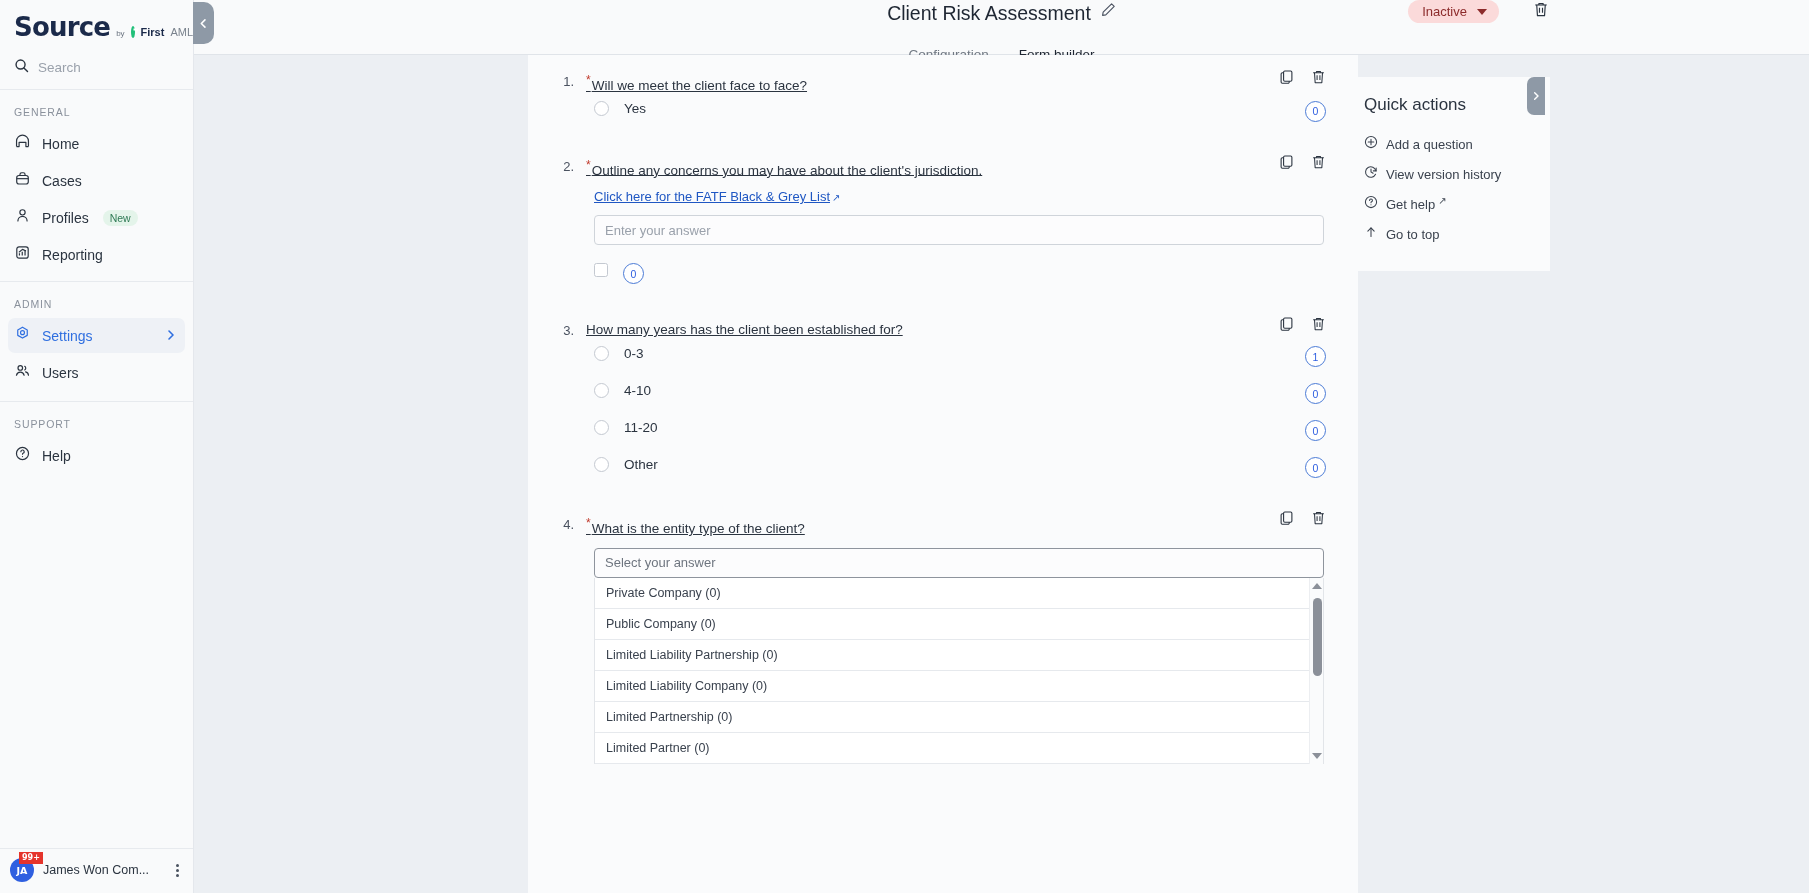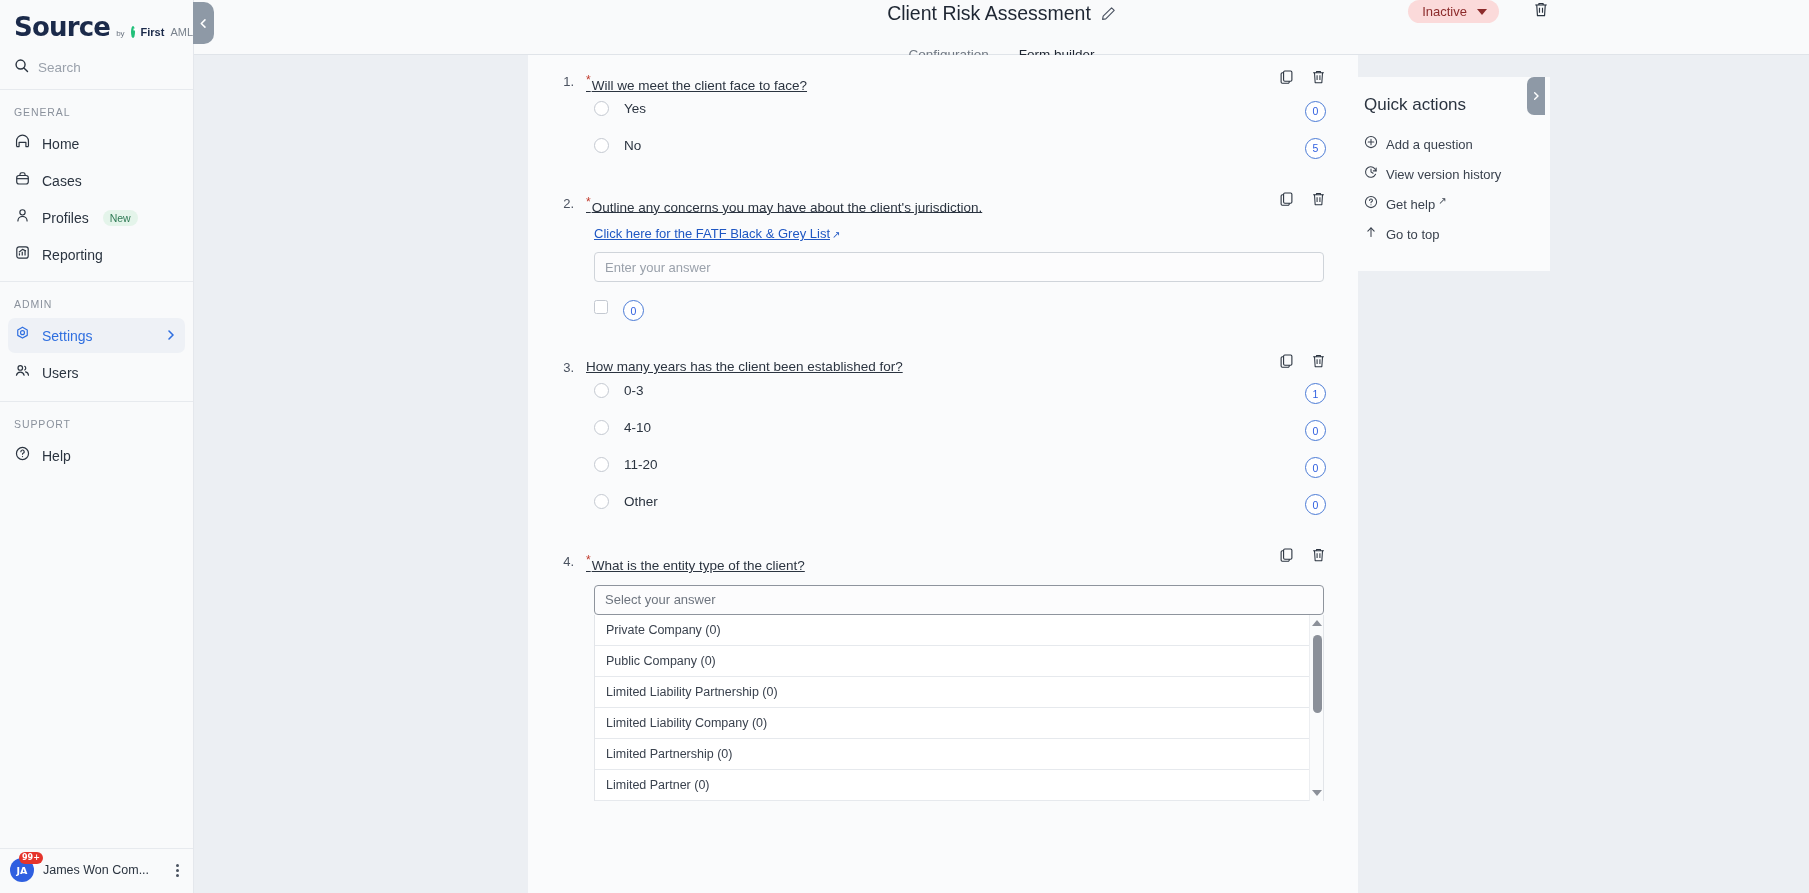--- a/index.html
+++ b/index.html
@@ -71,42 +71,42 @@
   .avatar-wrap { position: relative; width: 24px; height: 24px; }
   .avatar {
     width: 24px; height: 24px; border-radius: 50%;
     background: #2f5fe0; color:#fff; font-size: 9.5px; font-weight: 700;
     display:flex; align-items:center; justify-content:center;
     font-family: "DejaVu Sans", sans-serif;
   }
   .badge-count {
     position:absolute; top:-6px; left:9px;
     background:#e5342c; color:#fff; font-size:8px; font-weight:700;
-    padding: 1px 3px; border-radius: 6px; line-height: 1.25;
+    padding: 1px 3px; border-radius: 0; line-height: 1.25;
     font-family: "DejaVu Sans", sans-serif;
   }
   .user-name { font-size: 12.5px; color:#2b3440; flex:1; white-space:nowrap; overflow:hidden; }
   .kebab { display:flex; flex-direction:column; gap:2px; padding: 2px 4px; cursor:pointer; }
   .kebab i { width:3px; height:3px; border-radius:50%; background:#4a5260; display:block; }
 
   .collapse-btn {
     position:absolute; top: 2px; right: -21px; width: 21px; height: 42px;
     background: #8e99a6; border-radius: 0 10px 10px 0;
     display:flex; align-items:center; justify-content:center; cursor:pointer; z-index: 40;
   }
 
   
   #main { flex: 1; position: relative; height: 893px; background: #eceff3; }
 
   .topbar {
     position: relative; height: 55px; background: #f9fafb;
     border-bottom: 1px solid #e0e4e9;
   }
   .title-row {
-    display:flex; align-items:flex-end; justify-content:center; gap:10px;
+    display:flex; align-items:flex-start; justify-content:center; gap:10px;
     padding-top: 2px;
   }
   .page-title { font-size: 19.5px; color: #1f2733; font-weight: 400; }
   .pencil { cursor:pointer; }
   .tabs { display:flex; justify-content:center; gap: 22px; margin-top: 20px; }
   .tab { font-size: 13.5px; color:#707883; padding: 2px 4px 7px 4px; cursor:pointer; position:relative; }
   .tab.active { color:#1f2733; }
   .tab.active:after {
     content:""; position:absolute; left:0; right:0; bottom:0; height:3px; background:#2f5fe0;
   }
@@ -402,25 +402,20 @@
               </span>
             </div>
             <div class="q-head">
               <span class="q-num">1.</span>
               <span class="q-text"><span class="req-star">*</span><span>Will we meet the client face to face?</span></span>
             </div>
             <div class="opt-row">
               <span class="radio"></span>
               <span class="opt-label">Yes</span>
               <span class="score">0</span>
-            </div>
-            <div class="opt-row">
-              <span class="radio"></span>
-              <span class="opt-label">No</span>
-              <span class="score">5</span>
             </div>
           </div>
 
           <div class="q-block" style="padding-top:22px">
             <div class="q-tools" style="top:18px">
               <span class="q-tool">
                 <svg width="15" height="15" viewBox="0 0 17 17" fill="none" stroke="#2b3440" stroke-width="1.25" stroke-linejoin="round">
                   <rect x="5.2" y="2.2" width="9.4" height="11.6" rx="1.4"></rect>
                   <path d="M11.6 13.8 v1 a1.4 1.4 0 0 1-1.4 1.4 H3.8 A1.4 1.4 0 0 1 2.4 14.8 V5.6 a1.4 1.4 0 0 1 1.4-1.4 h1"></path>
                 </svg>

